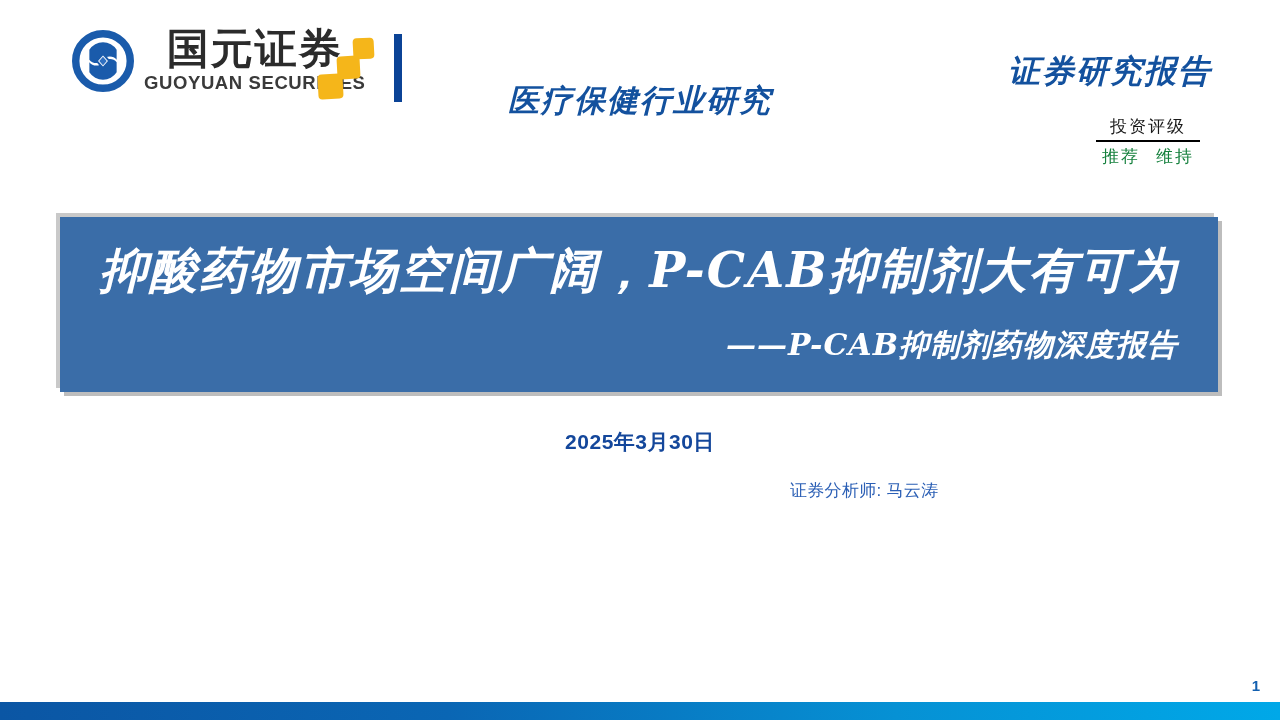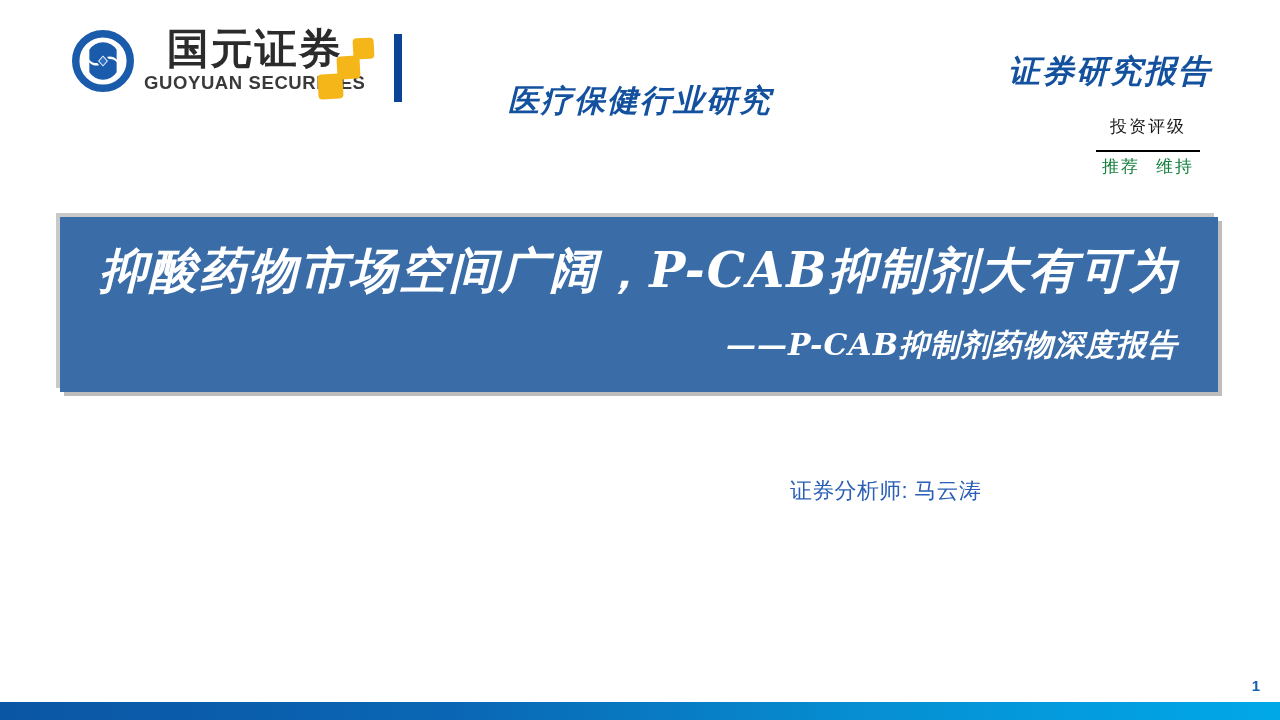--- a/index.html
+++ b/index.html
@@ -135,21 +135,21 @@
     position: absolute;
     right: 80px;
     top: 115px;
     text-align: center;
   }
   .rating-head {
     font-family: "DejaVu Serif", "Liberation Serif", serif;
     font-size: 17px;
     color: #1a1a1a;
     letter-spacing: 2px;
-    padding: 0 14px 12px 14px;
+    padding: 0 14px 2px 14px;
     border-bottom: 2px solid #000000;
     white-space: nowrap;
   }
   .rating-body {
     font-family: "DejaVu Serif", "Liberation Serif", serif;
     font-size: 17px;
     color: #15803d;
     letter-spacing: 2px;
     padding-top: 3px;
     white-space: nowrap;
@@ -212,21 +212,21 @@
 
   
   .analyst-block {
     position: absolute;
     left: 790px;
     top: 478px;
     font-family: "Liberation Sans", sans-serif;
     color: #2b5fb5;
   }
   .analyst-line {
-    font-size: 22px;
+    font-size: 17px;
     line-height: 25px;
     color: #2b5fb5;
     white-space: nowrap;
     letter-spacing: 0.3px;
   }
 
   
   .page-number {
     position: absolute;
     right: 20px;
@@ -287,20 +287,21 @@
       </div>
     </div>
 
   </div>
 
   <div class="title-box">
     <div class="title-main">抑酸药物市场空间广阔，P-CAB抑制剂大有可为</div>
     <div class="title-sub">——P-CAB抑制剂药物深度报告</div>
   </div>
 
+  <div class="report-date">2025年3月30日</div>
 
   <div class="analyst-block">
     <div class="analyst-line">证券分析师: 马云涛</div>
   </div>
 
   <div class="page-number">1</div>
   <div class="footer-bar"></div>
 
 </div>
 

